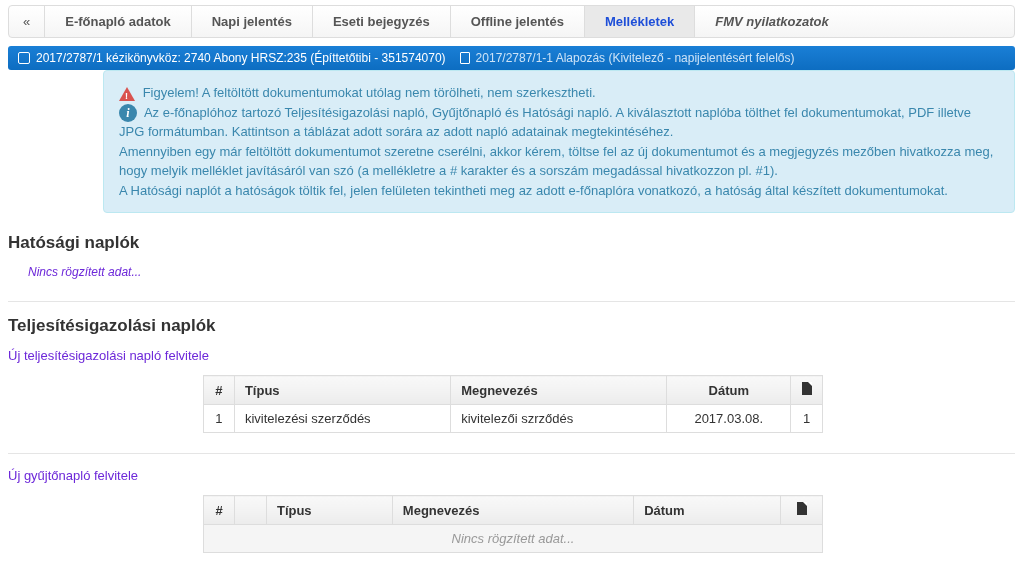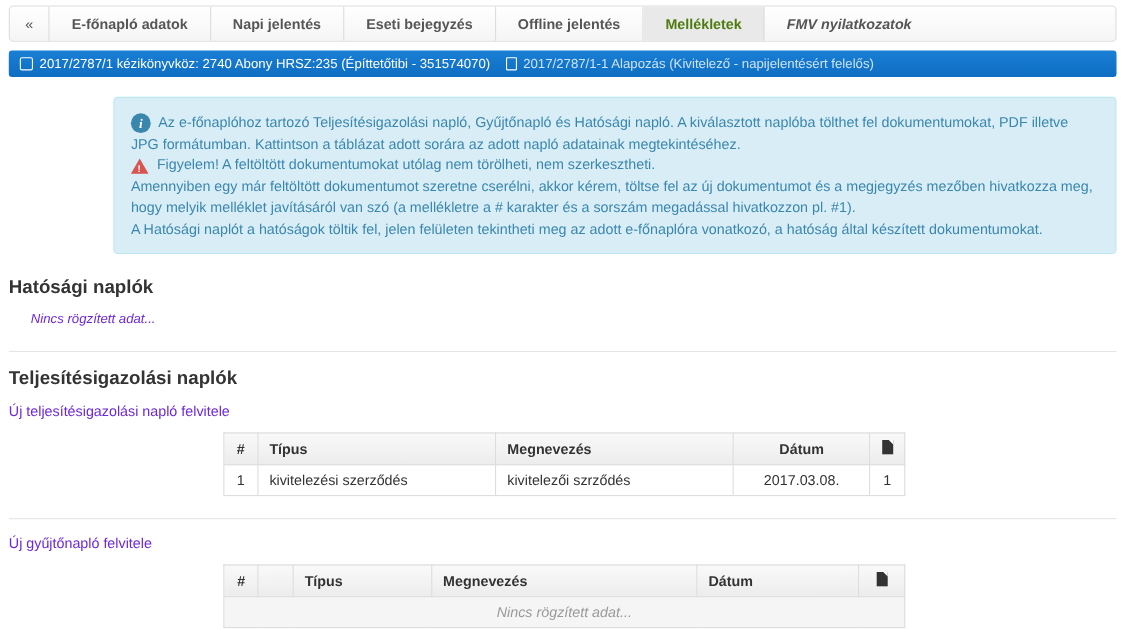--- a/index.html
+++ b/index.html
@@ -24,30 +24,30 @@
       font-weight: bold;
       cursor: pointer;
       font-size: 13px;
     }
     .tab.collapse {
       padding: 8px 14px;
       font-weight: normal;
     }
     .tab.active {
       background: #e9e9e9;
-      color: #4d7c0f;
+      color: #1d4ed8;
     }
     .tab:last-child { border-right: none; font-style: italic; }
     .breadcrumb-bar {
       background: #0d6dc1;
       background: linear-gradient(#1a7fd6, #0d6dc1);
       color: #fff;
       padding: 5px 10px;
       border-radius: 3px;
-      margin-bottom: 18px;
+      margin-bottom: 0;
       font-size: 12px;
       display: flex;
       align-items: center;
       gap: 6px;
     }
     .breadcrumb-bar .bc-icon {
       display: inline-block;
       width: 12px;
       height: 12px;
       border: 1.5px solid #fff;
@@ -188,26 +188,26 @@
 
 <div class="breadcrumb-bar">
   <span class="bc-icon"></span>
   <span>2017/2787/1 kézikönyvköz: 2740 Abony HRSZ:235 (Építtetőtibi - 351574070)</span>
   <span class="bc-icon2"></span>
   <span class="bc-sub">2017/2787/1-1 Alapozás (Kivitelező - napijelentésért felelős)</span>
 </div>
 
 <div class="info-panel">
   <div>
+    <span class="warn-icon"></span>
+    <span>Figyelem! A feltöltött dokumentumokat utólag nem törölheti, nem szerkesztheti.</span>
+  </div>
+  <div>
     <span class="info-icon">i</span>
     <span>Az e-főnaplóhoz tartozó Teljesítésigazolási napló, Gyűjtőnapló és Hatósági napló. A kiválasztott naplóba tölthet fel dokumentumokat, PDF illetve JPG formátumban. Kattintson a táblázat adott sorára az adott napló adatainak megtekintéséhez.</span>
-  </div>
-  <div>
-    <span class="warn-icon"></span>
-    <span>Figyelem! A feltöltött dokumentumokat utólag nem törölheti, nem szerkesztheti.</span>
   </div>
   <div>Amennyiben egy már feltöltött dokumentumot szeretne cserélni, akkor kérem, töltse fel az új dokumentumot és a megjegyzés mezőben hivatkozza meg, hogy melyik melléklet javításáról van szó (a mellékletre a # karakter és a sorszám megadással hivatkozzon pl. #1).</div>
   <div>A Hatósági naplót a hatóságok töltik fel, jelen felületen tekintheti meg az adott e-főnaplóra vonatkozó, a hatóság által készített dokumentumokat.</div>
 </div>
 
 <div class="section">
   <h3>Hatósági naplók</h3>
   <div class="no-data">Nincs rögzített adat...</div>
 </div>
 

